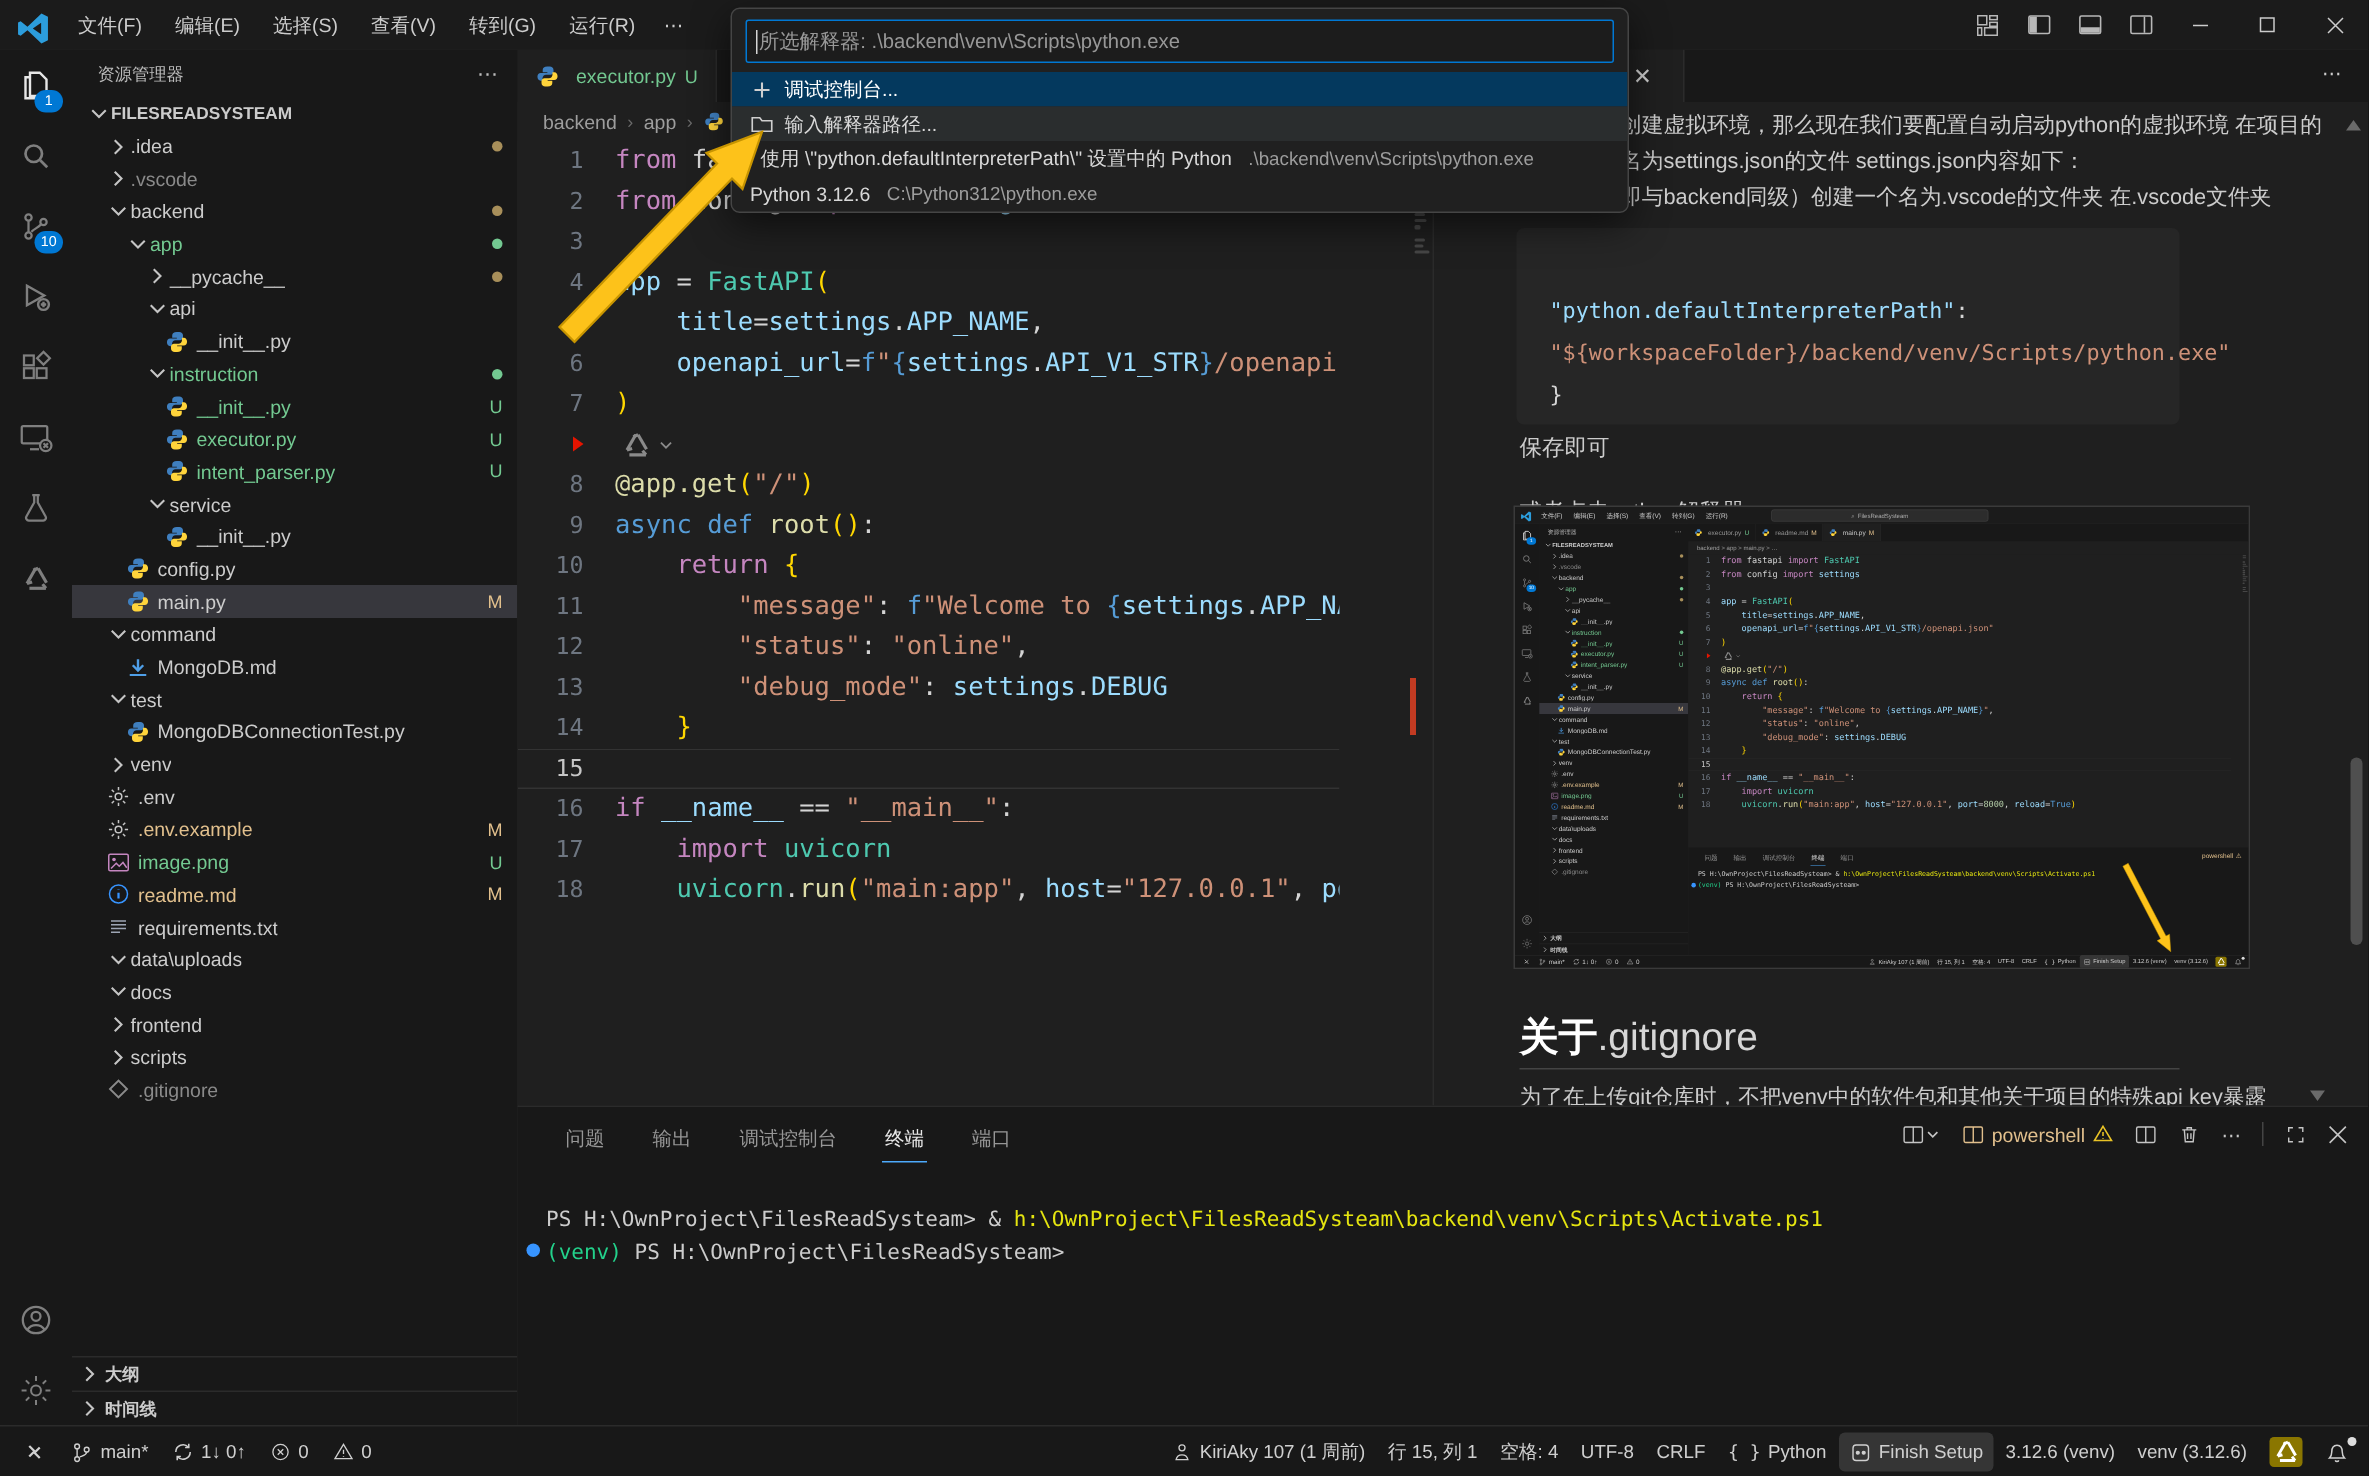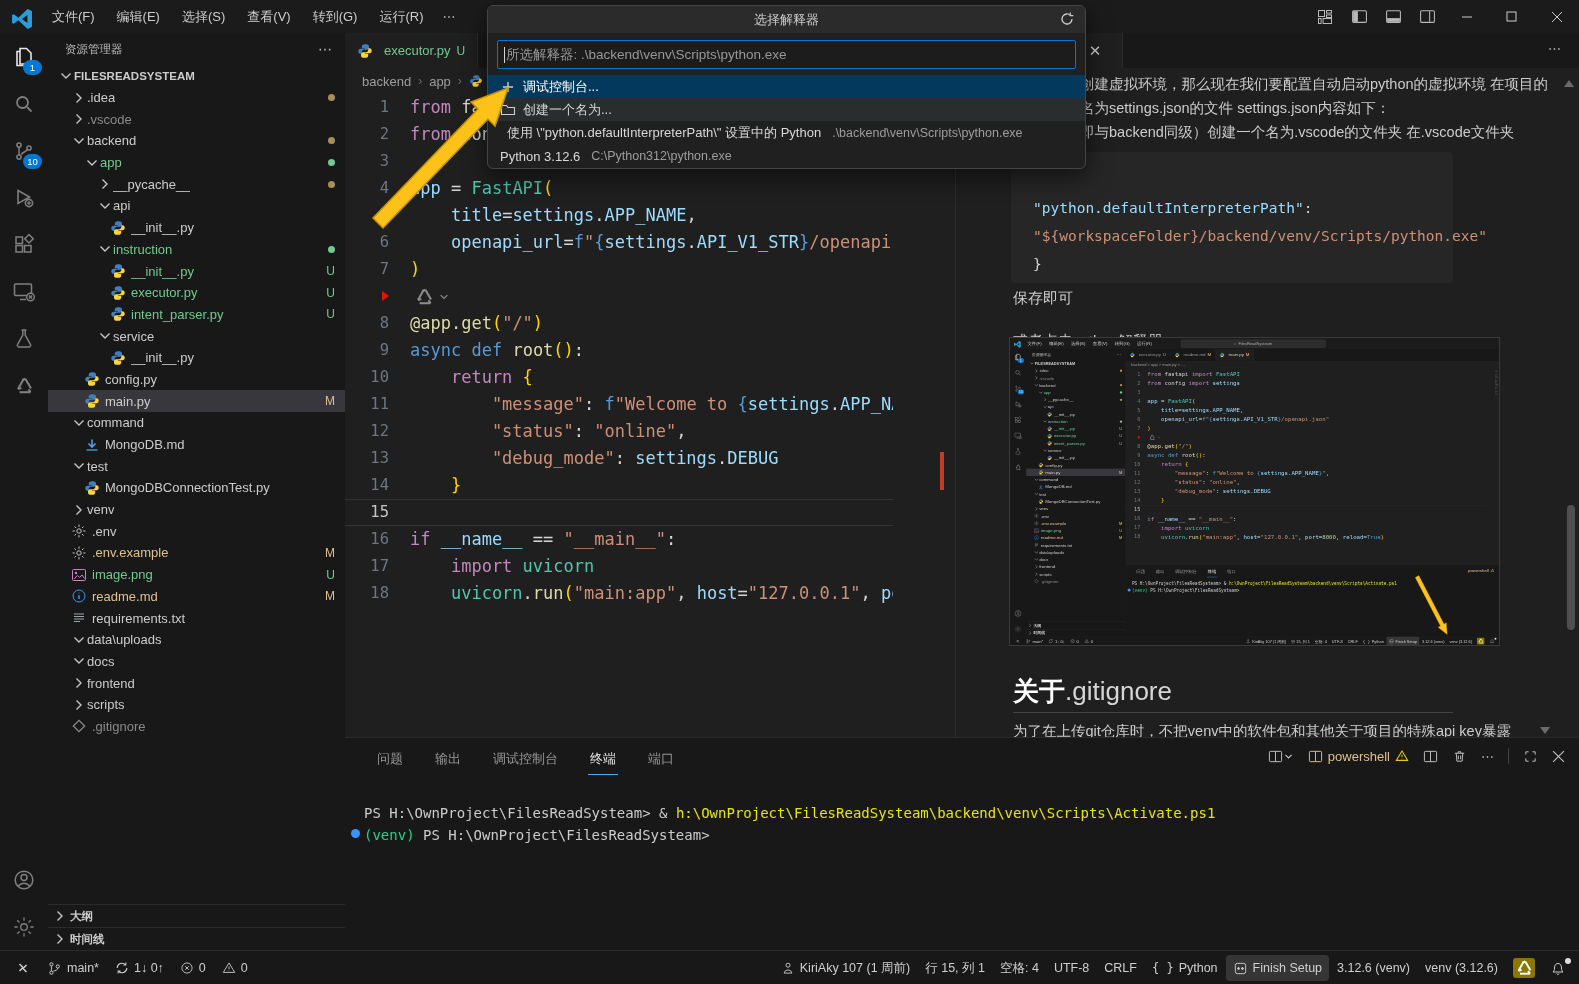--- a/index.html
+++ b/index.html
@@ -1448,40 +1448,31 @@
           <svg width="16" height="16" viewBox="0 0 16 16" fill="none" stroke="currentColor">
             <path d="M3 12h10c-1-1-1.5-2-1.5-4C11.5 5.5 10.5 3.5 8 3.5S4.5 5.5 4.5 8c0 2-.5 3-1.5 4z"></path>
             <path d="M6.8 13.6a1.3 1.3 0 0 0 2.4 0"></path>
           </svg>
           <span class="ndot"></span>
         </span>
       </div>
   </footer>
 
   <div class="quickpick">
-    <div class="qp-title">
-      <span>选择解释器</span>
-      <span class="qp-refresh">
-          <svg width="16" height="16" viewBox="0 0 16 16" fill="none" stroke="currentColor" stroke-width="1.3">
-            <path d="M13 8A5 5 0 1 1 11.5 4.4"></path>
-            <path d="M11.3 1.6v3h3" stroke-width="1.1"></path>
-          </svg>
-        </span>
-    </div>
     <div class="qp-inputwrap">
       <span class="qp-cursor"></span>
       <span class="qp-input">所选解释器: .\backend\venv\Scripts\python.exe</span>
     </div>
     <div class="qp-list">
         <div class="qp-item selbg"><span class="icn"><svg viewBox="0 0 16 16" width="16" height="16">
               <path d="M8 3v10M3 8h10" stroke="currentColor" stroke-width="1.4"></path>
             </svg></span><span>调试控制台...</span></div>
         <div class="qp-item hovbg"><span class="icn"><svg viewBox="0 0 16 16" width="16" height="16">
               <path d="M1.5 3.5h5L8 5.5h6.5v7h-13z" fill="none" stroke="currentColor" stroke-width="1.1"></path>
-            </svg></span><span>创建一个名为...</span></div>
+            </svg></span><span>输入解释器路径...</span></div>
         <div class="qp-item "><span class="icn"><svg viewBox="0 0 16 16">
               <g stroke="#c5c5c5" fill="none">
                 <circle cx="8" cy="8" r="2.2"></circle>
                 <path d="M8 1.6v2.2M8 12.2v2.2M1.6 8h2.2M12.2 8h2.2M3.5 3.5 5 5M11 11l1.5 1.5M12.5 3.5 11 5M5 11l-1.5 1.5"></path>
               </g>
             </svg></span><span>使用 \"python.defaultInterpreterPath\" 设置中的 Python</span><span class="qp-detail">.\backend\venv\Scripts\python.exe</span></div>
         <div class="qp-item "><span>Python 3.12.6</span><span class="qp-detail">C:\Python312\python.exe</span></div>
       </div>
   </div>
 

